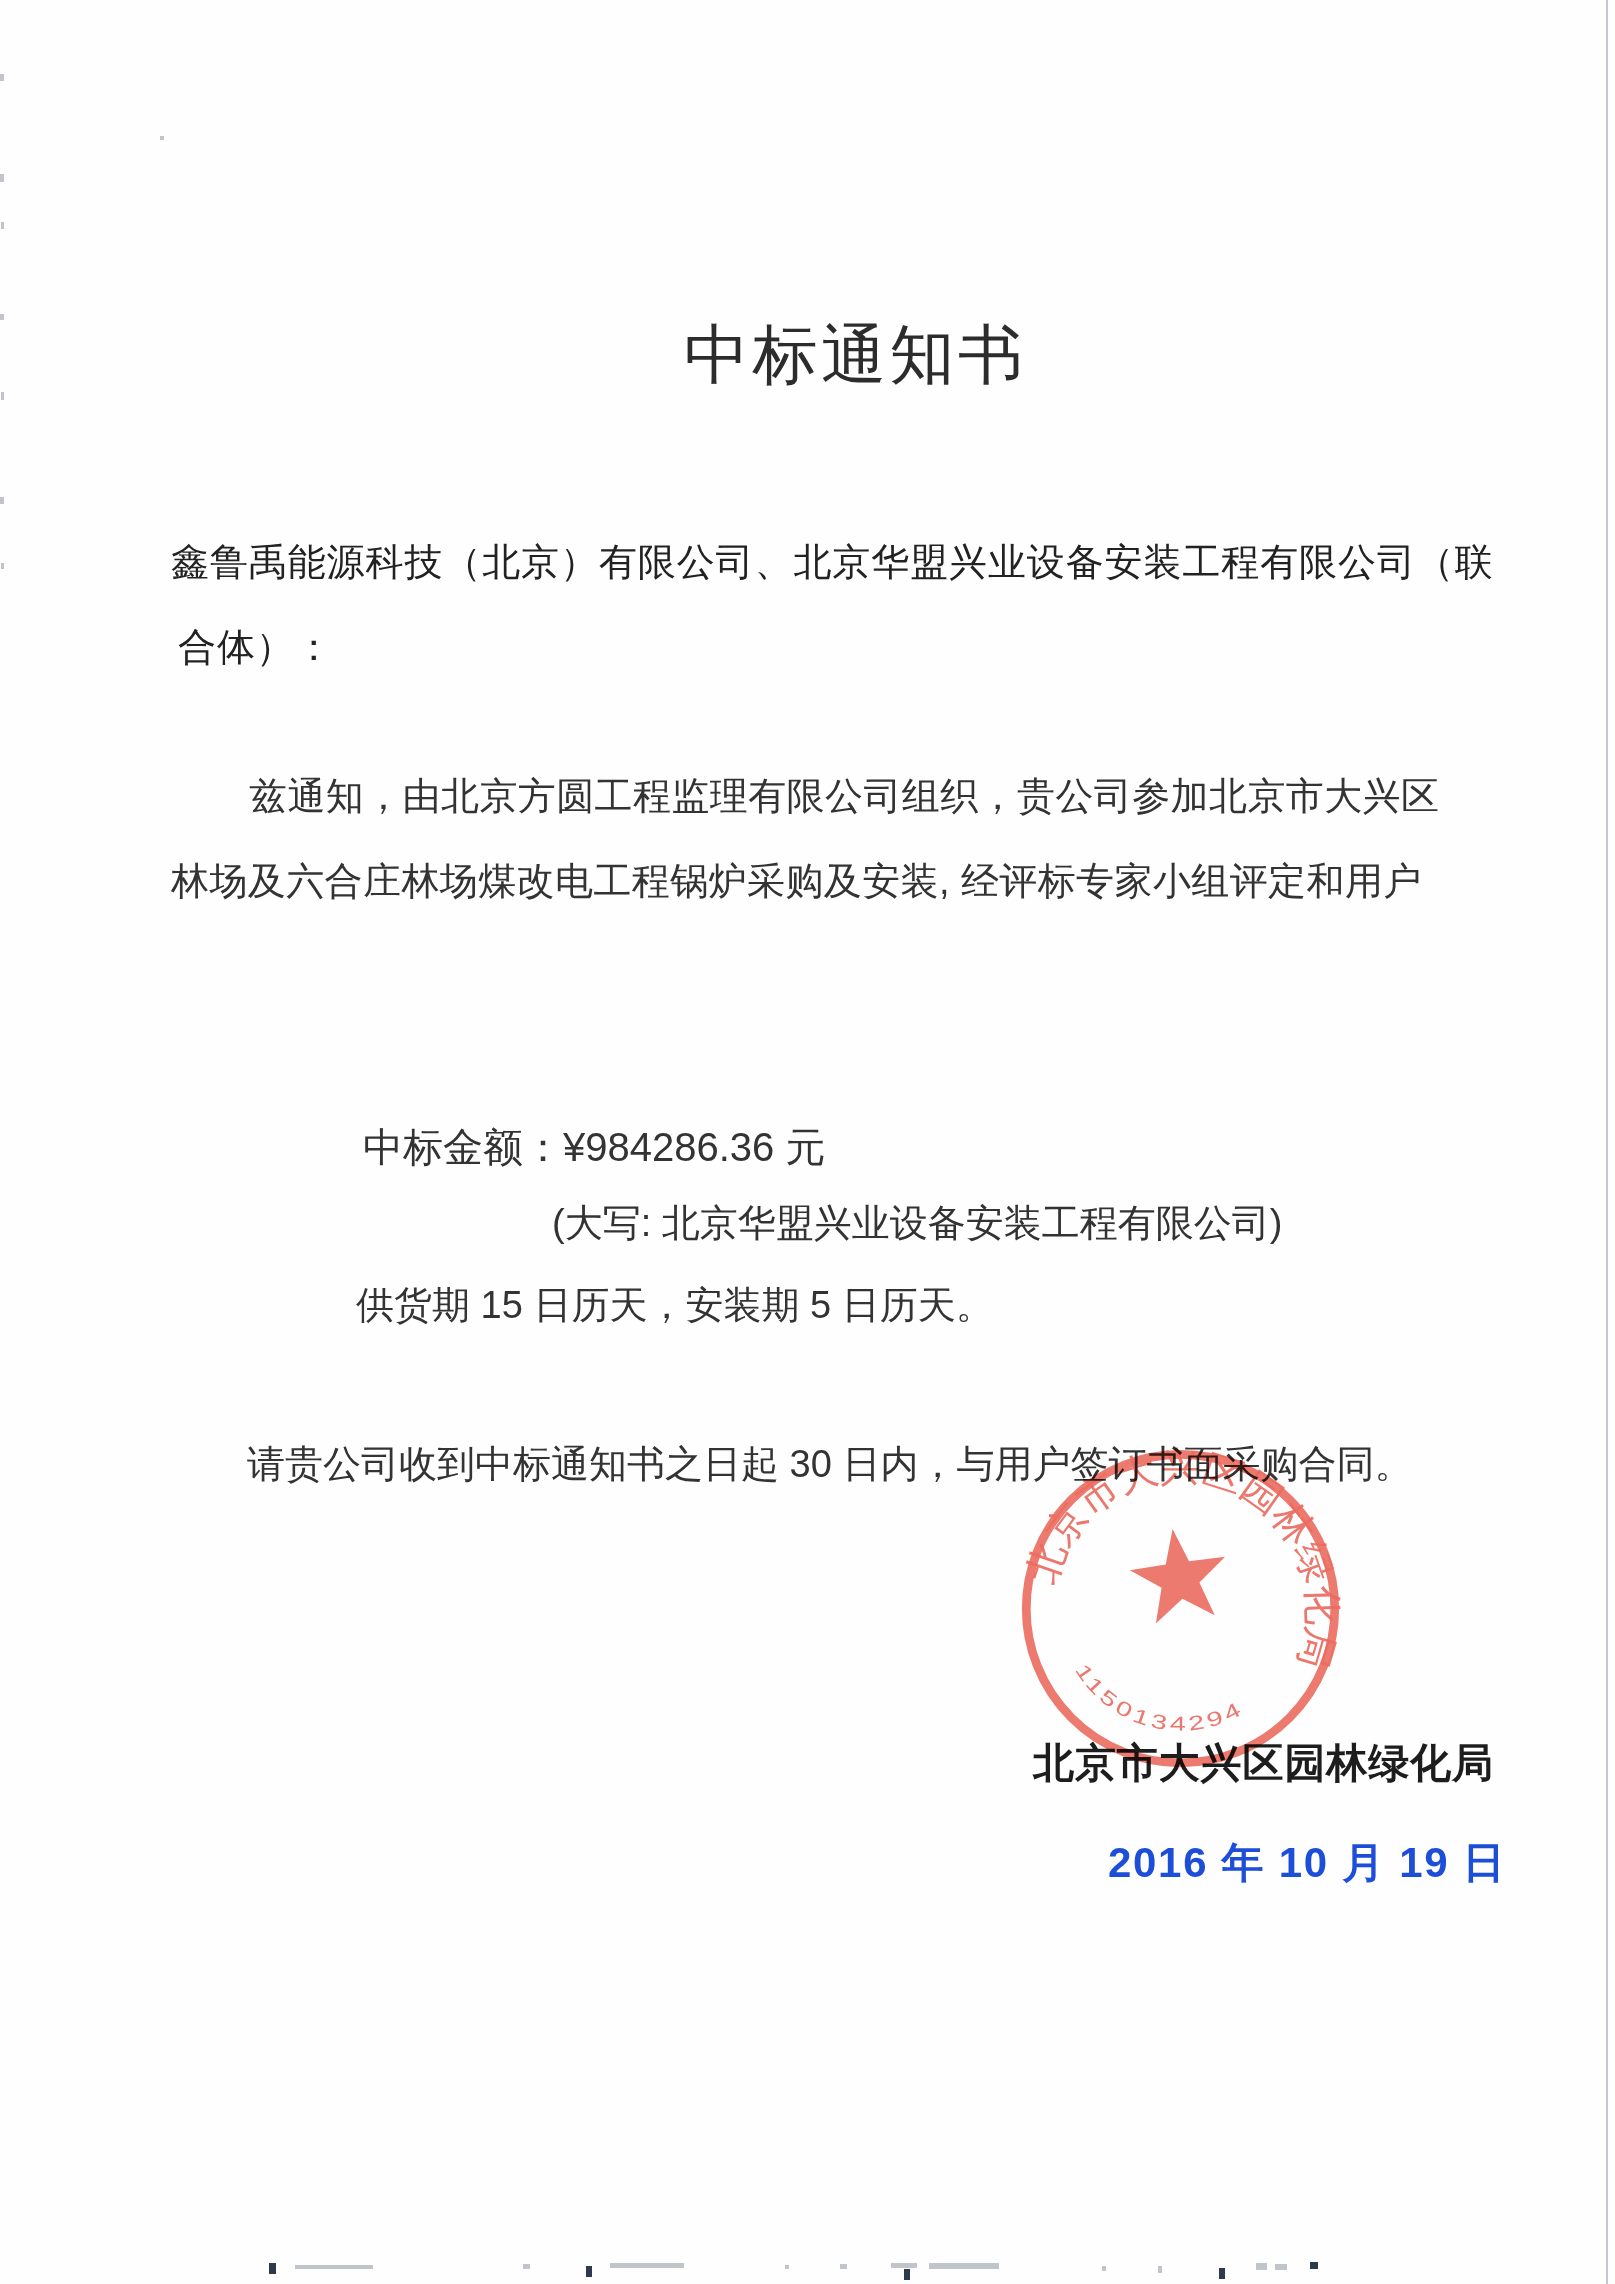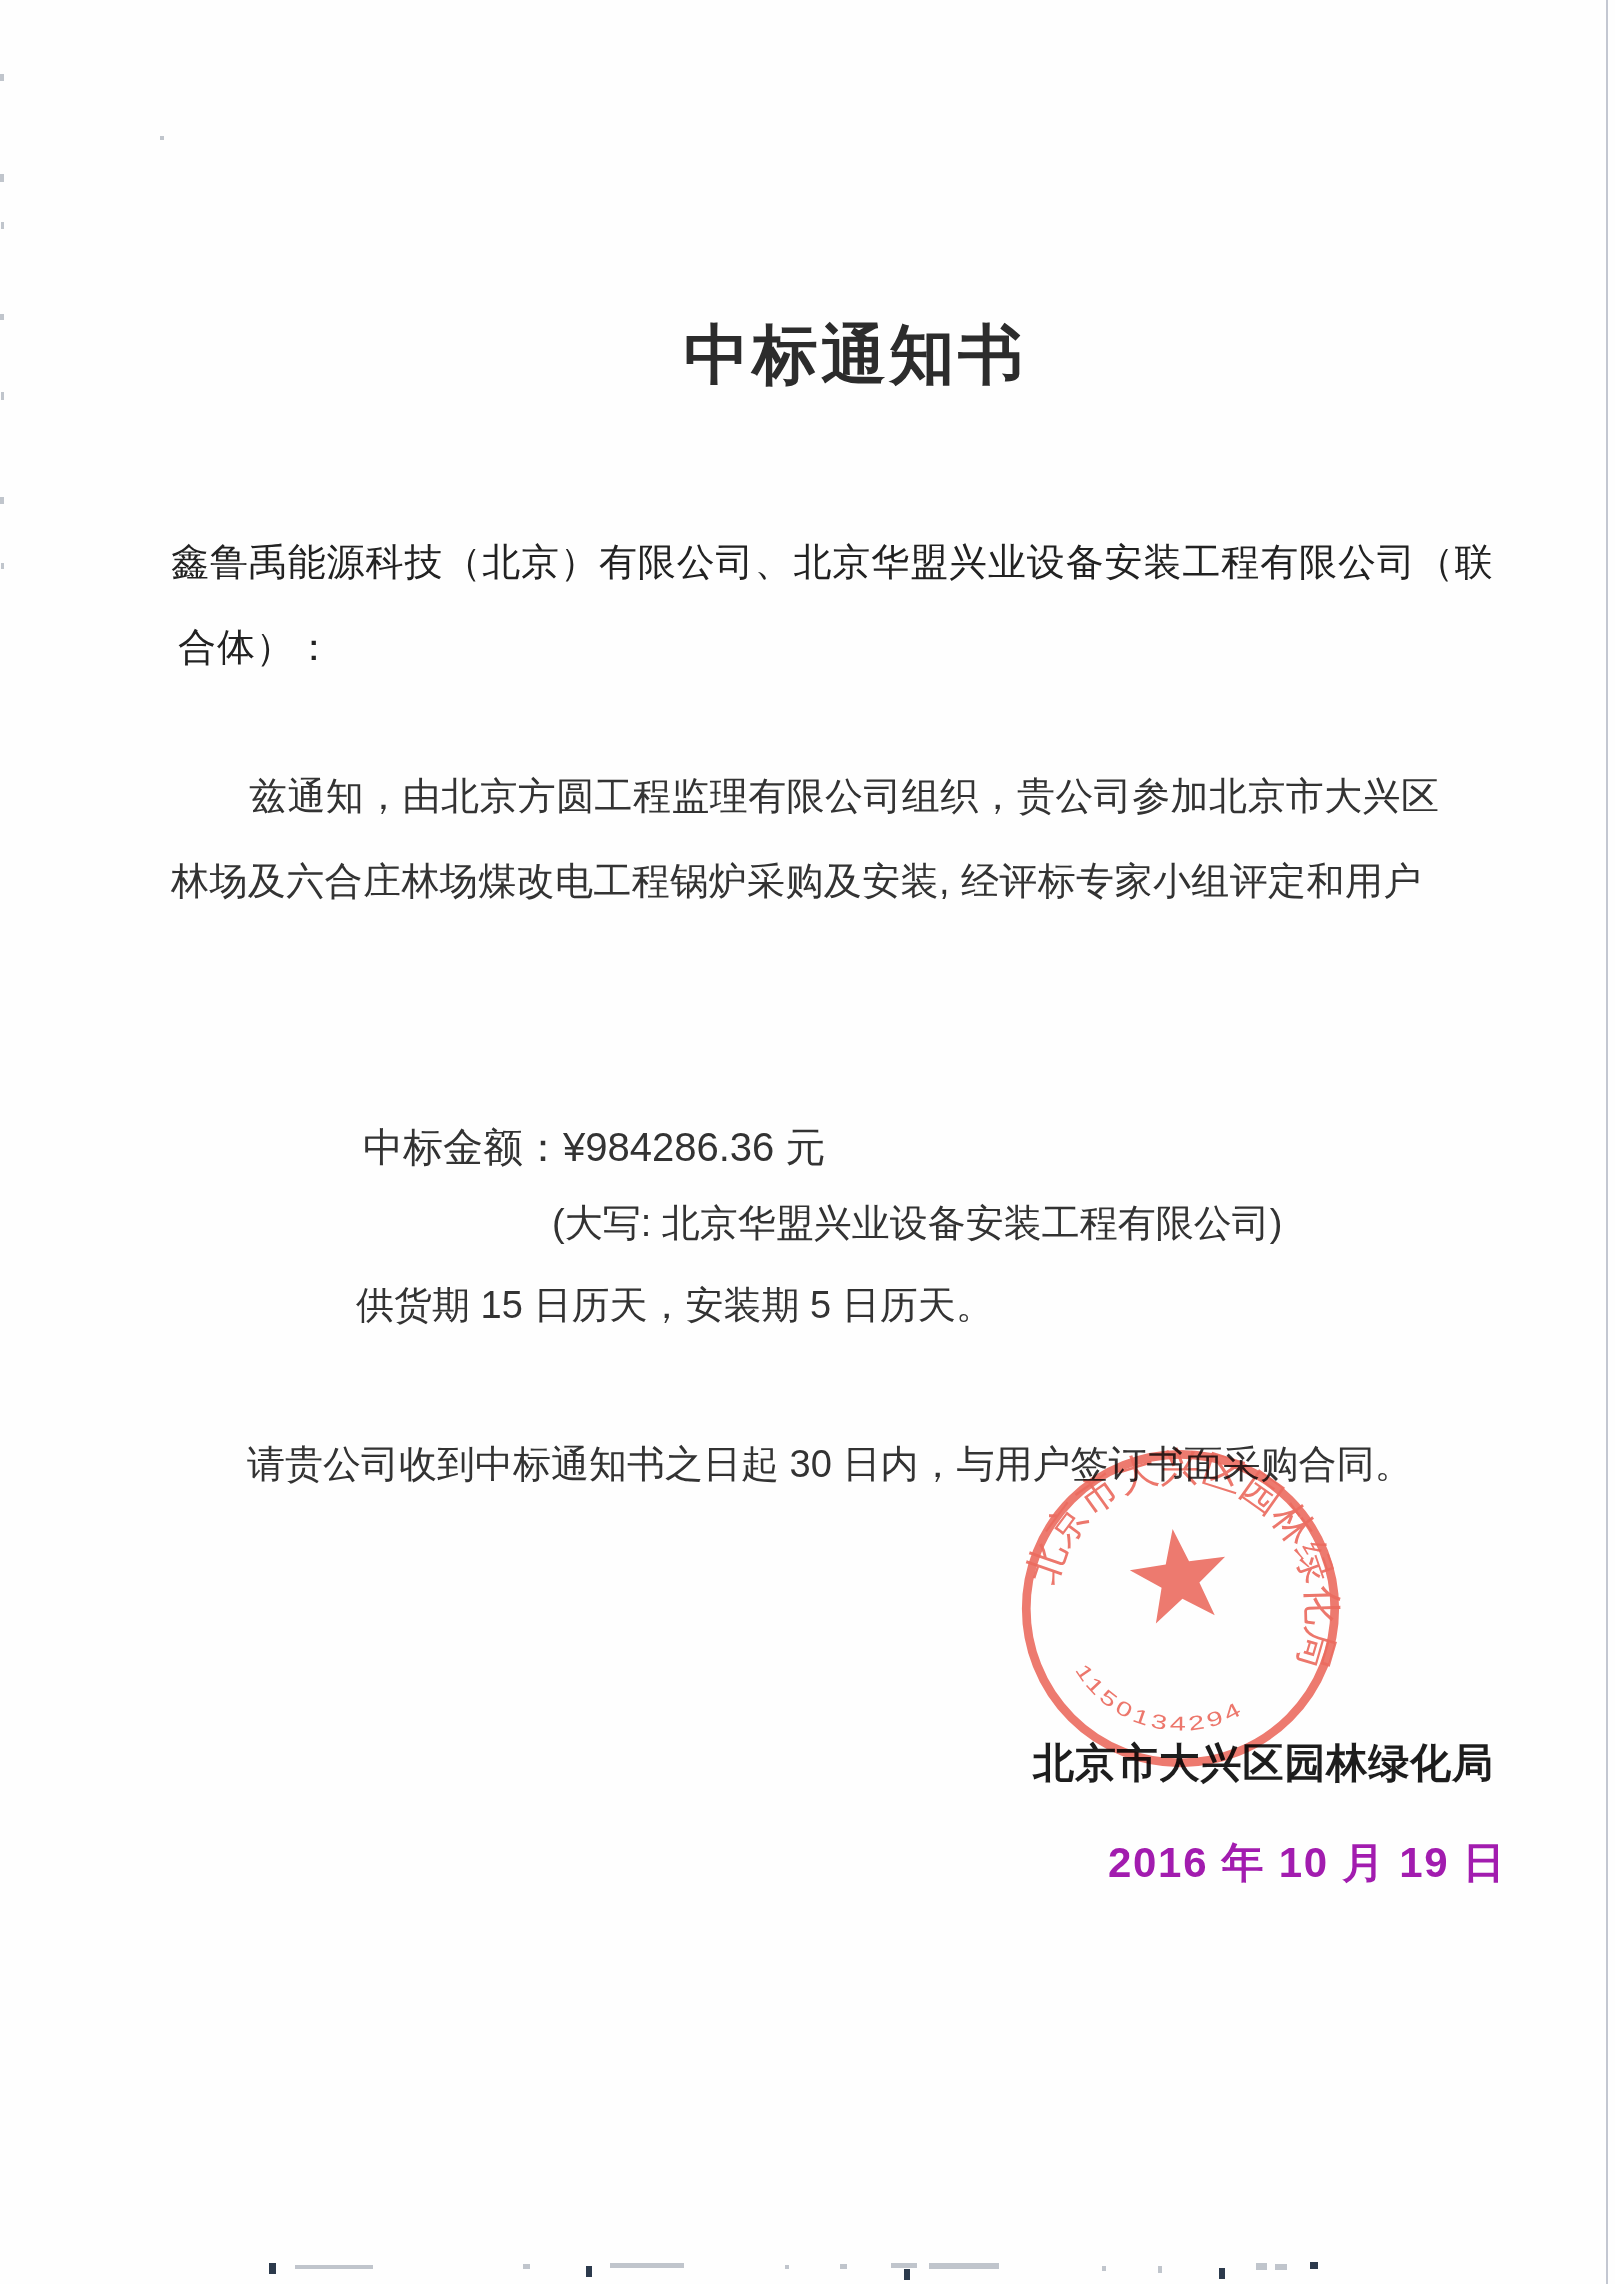--- a/index.html
+++ b/index.html
@@ -8,36 +8,36 @@
     position:relative;
     width:1616px;height:2284px;
     background:#fefefe;
     overflow:hidden;
     font-family:"Liberation Sans","DejaVu Sans",sans-serif;
     -webkit-font-smoothing:antialiased;
   }
   .txt{position:absolute;white-space:nowrap;color:#333;}
   .doc-title{
     top:267px;left:684px;
-    font-size:65px;font-weight:700;letter-spacing:3.5px;
+    font-size:65px;font-weight:400;letter-spacing:3.5px;
     color:#2c2c2c;
   }
   .addr{font-size:38px;font-weight:400;color:#222;letter-spacing:0.9px;}
   .addr-1{top:499px;left:171px;}
   .addr-2{top:584px;left:178px;}
   .body-line{font-size:38px;color:#333;letter-spacing:0.4px;}
   .body-1{top:733px;left:249px;}
   .body-2{top:818px;left:171px;}
   .body-3{top:900px;left:171px;}
   .amount-line{top:1080px;left:363px;font-size:40px;color:#333;}
   .caps-line{top:1160px;left:552px;font-size:38px;color:#333;}
   .supply-line{top:1242px;left:356px;font-size:38px;color:#333;}
   .contract-line{top:1401px;left:247px;font-size:38px;color:#333;z-index:2;}
   .signer-line{top:1695px;left:1033px;font-size:41px;font-weight:700;color:#1d1d1d;letter-spacing:0.9px;z-index:3;}
-  .date-line{top:1793px;left:1108px;font-size:42px;font-weight:700;color:#a21caf;letter-spacing:1.7px;z-index:3;}
+  .date-line{top:1793px;left:1108px;font-size:42px;font-weight:700;color:#1d4ed8;letter-spacing:1.7px;z-index:3;}
   .seal{
     position:absolute;left:1006px;top:1430px;width:349px;height:366px;
     mix-blend-mode:multiply;opacity:0.93;z-index:4;pointer-events:none;
   }
   .seal .ring-text{font-family:"Liberation Sans","DejaVu Sans",sans-serif;font-size:46px;font-weight:500;}
   .seal .serial-text{font-family:"Liberation Sans","DejaVu Sans",sans-serif;font-size:23px;letter-spacing:3px;}
   .edge-line{
     position:absolute;top:0;left:1606px;width:1.7px;height:2284px;
     background:#b9bdc9;opacity:.85;z-index:5;
   }

